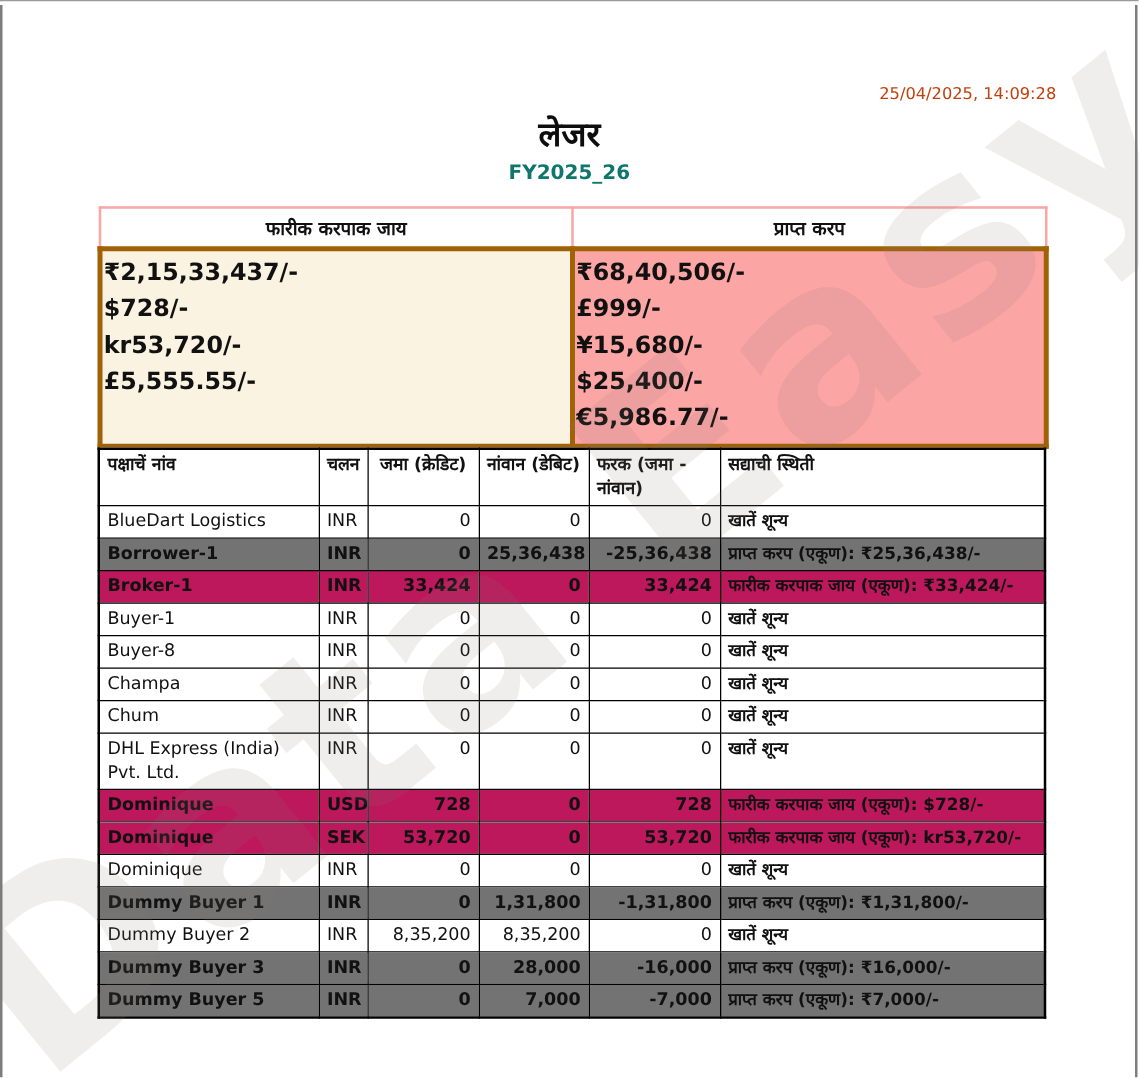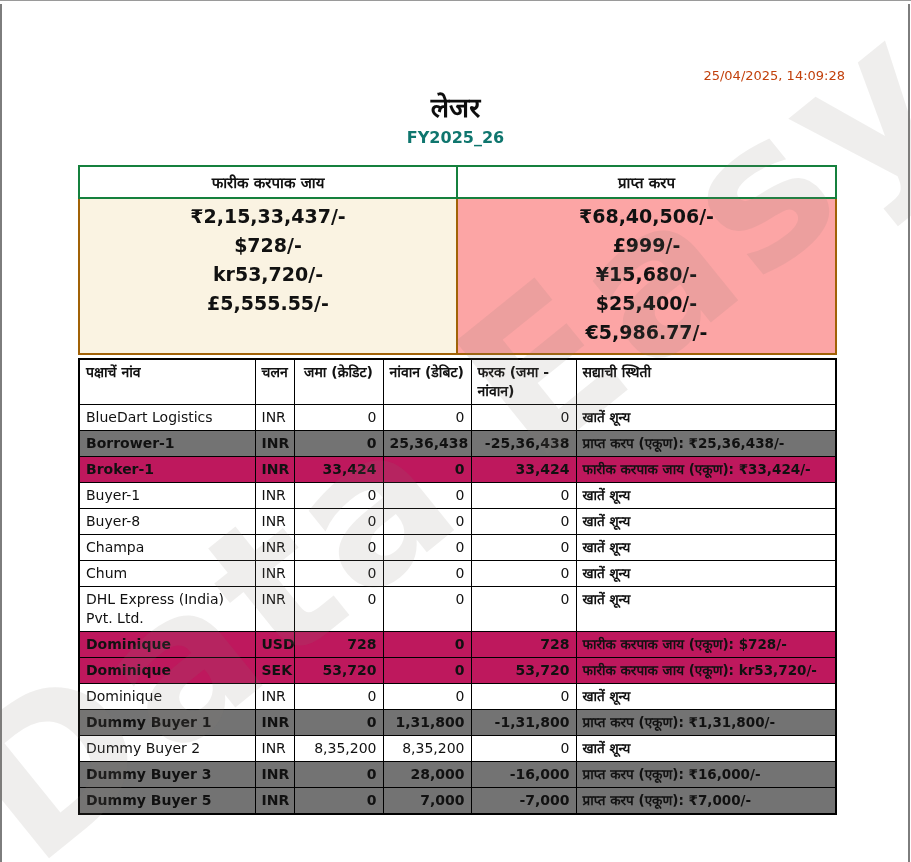--- a/index.html
+++ b/index.html
@@ -33,26 +33,26 @@
     text-align:center;font-size:16px;font-weight:bold;color:#0f766e;z-index:2;
   }
 
   table{border-collapse:collapse;}
 
   .summary{
     position:absolute;top:165px;left:78px;width:757px;
     table-layout:fixed;border:2px solid #000;z-index:2;
   }
   .summary th{
-    border:2px solid #15803d;background:#ffffff;
+    border:2px solid #fca5a5;background:#ffffff;
     height:26px;font-size:15px;font-weight:bold;text-align:center;padding:2px 4px;
   }
   .summary td{
-    border:2px solid #a16207;height:150px;vertical-align:top;
-    text-align:center;font-size:19px;font-weight:bold;
+    border:4px solid #a16207;height:150px;vertical-align:top;
+    text-align:left;font-size:19px;font-weight:bold;
     line-height:29px;padding-top:3px;
   }
   .summary td.pay{background:#faf3e2;}
   .summary td.rec{background:#fca5a5;}
 
   .ledger{
     position:absolute;top:358px;left:78px;width:757px;
     table-layout:fixed;border:2px solid #000;z-index:2;background:#fff;
   }
   .ledger th,.ledger td{

